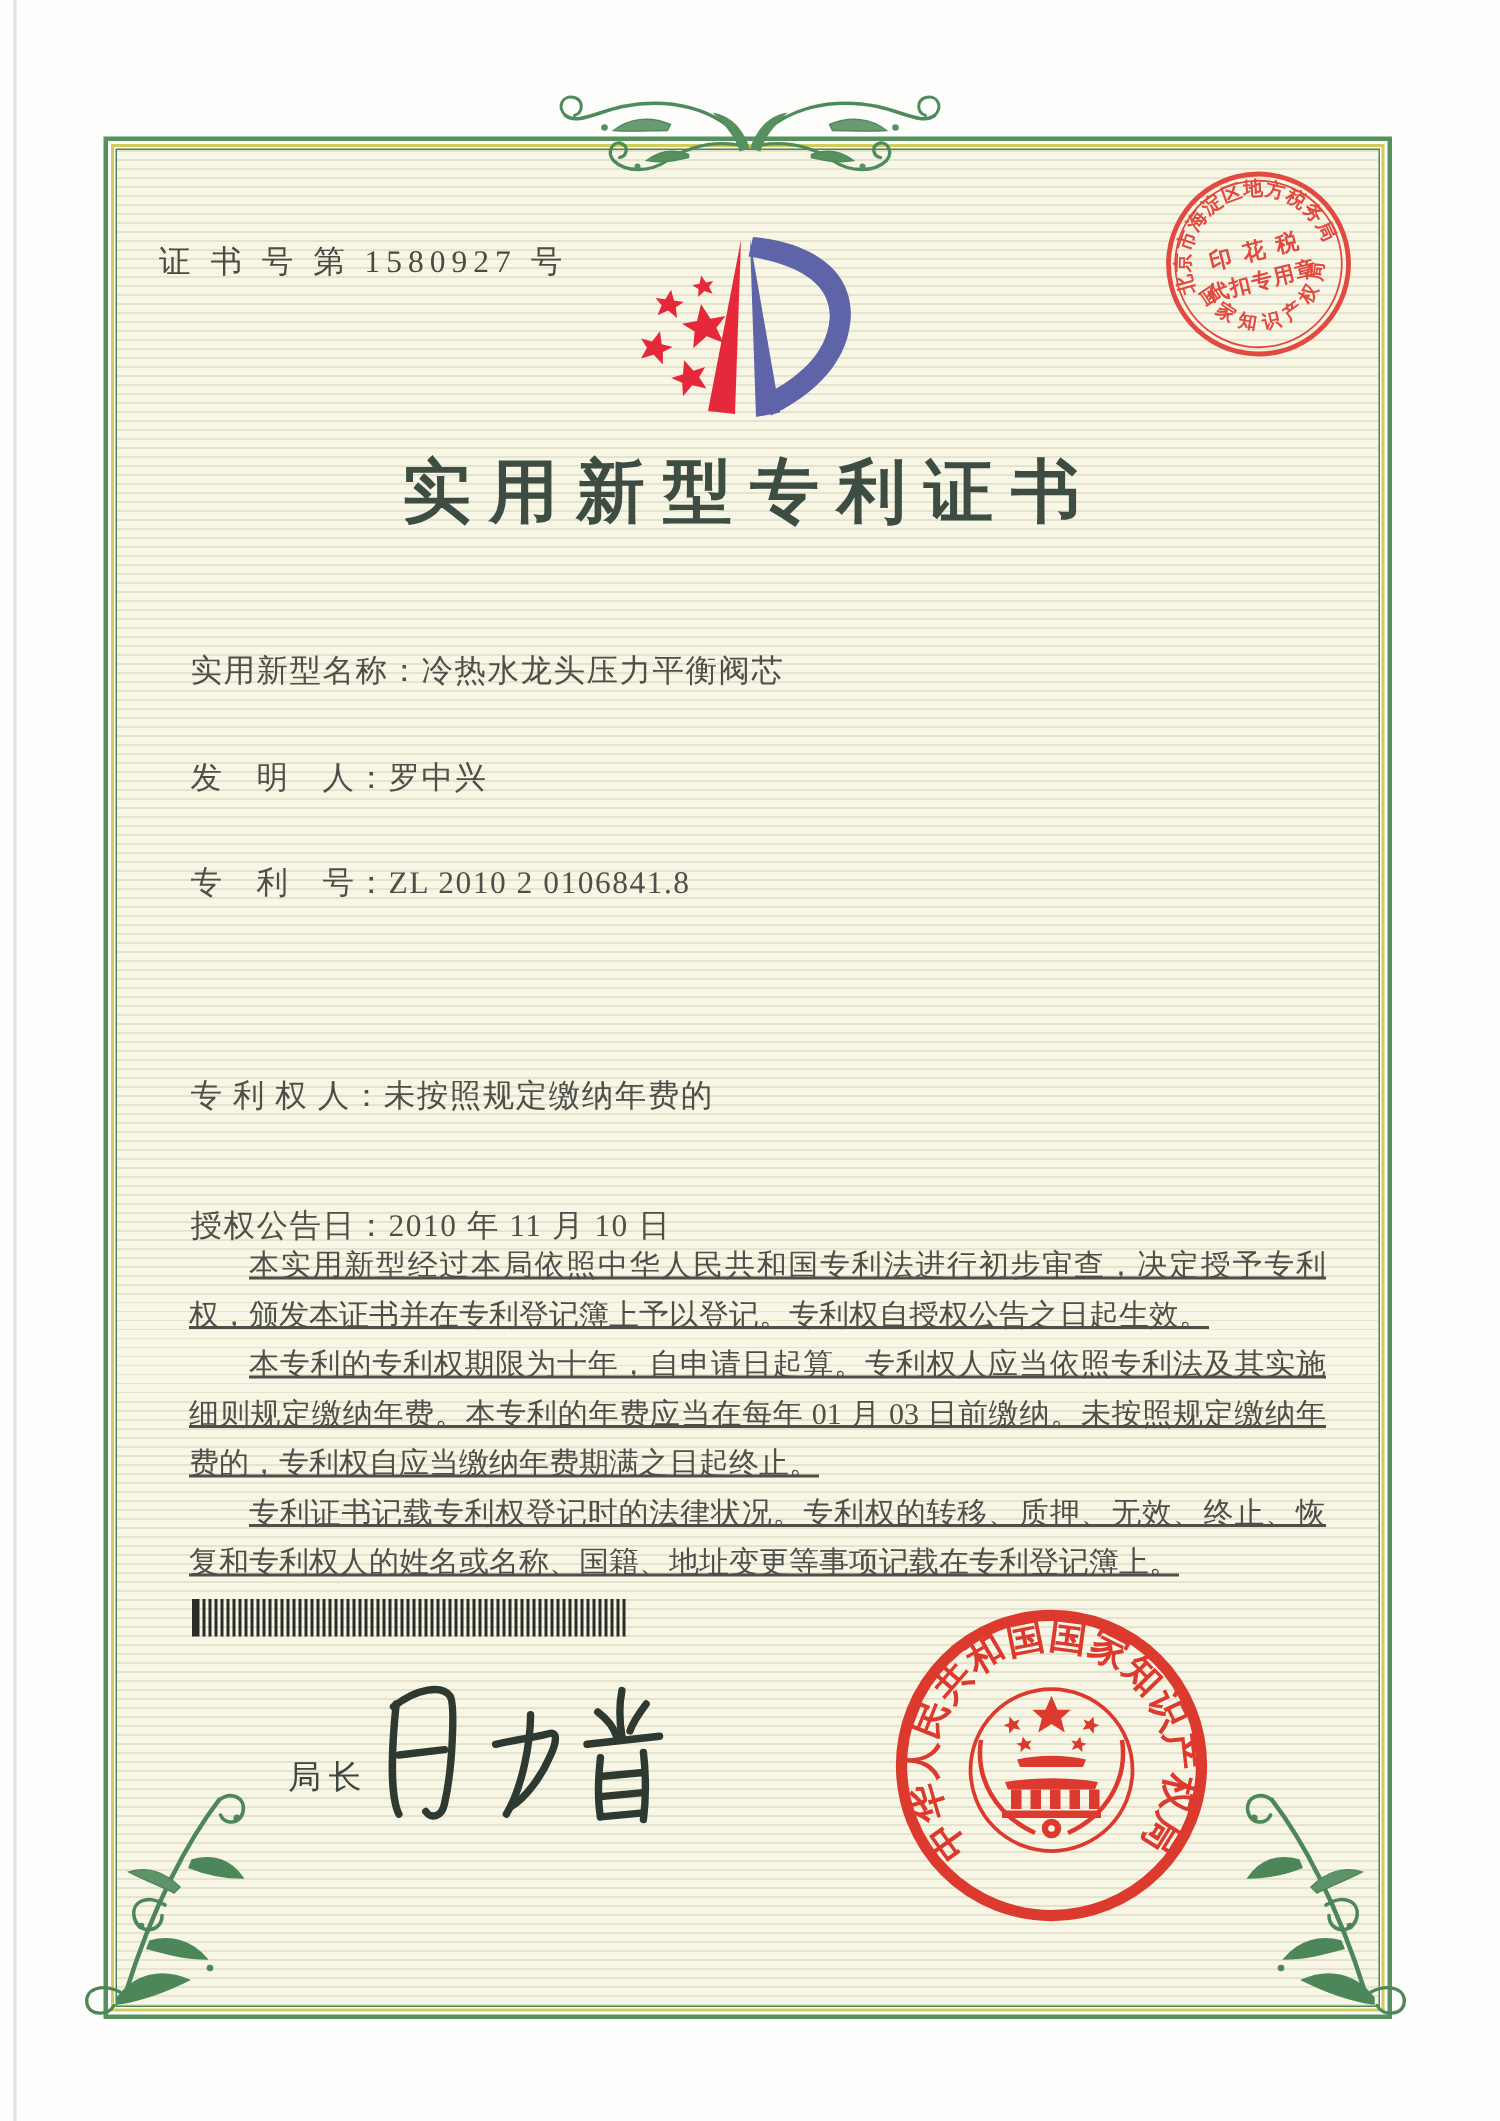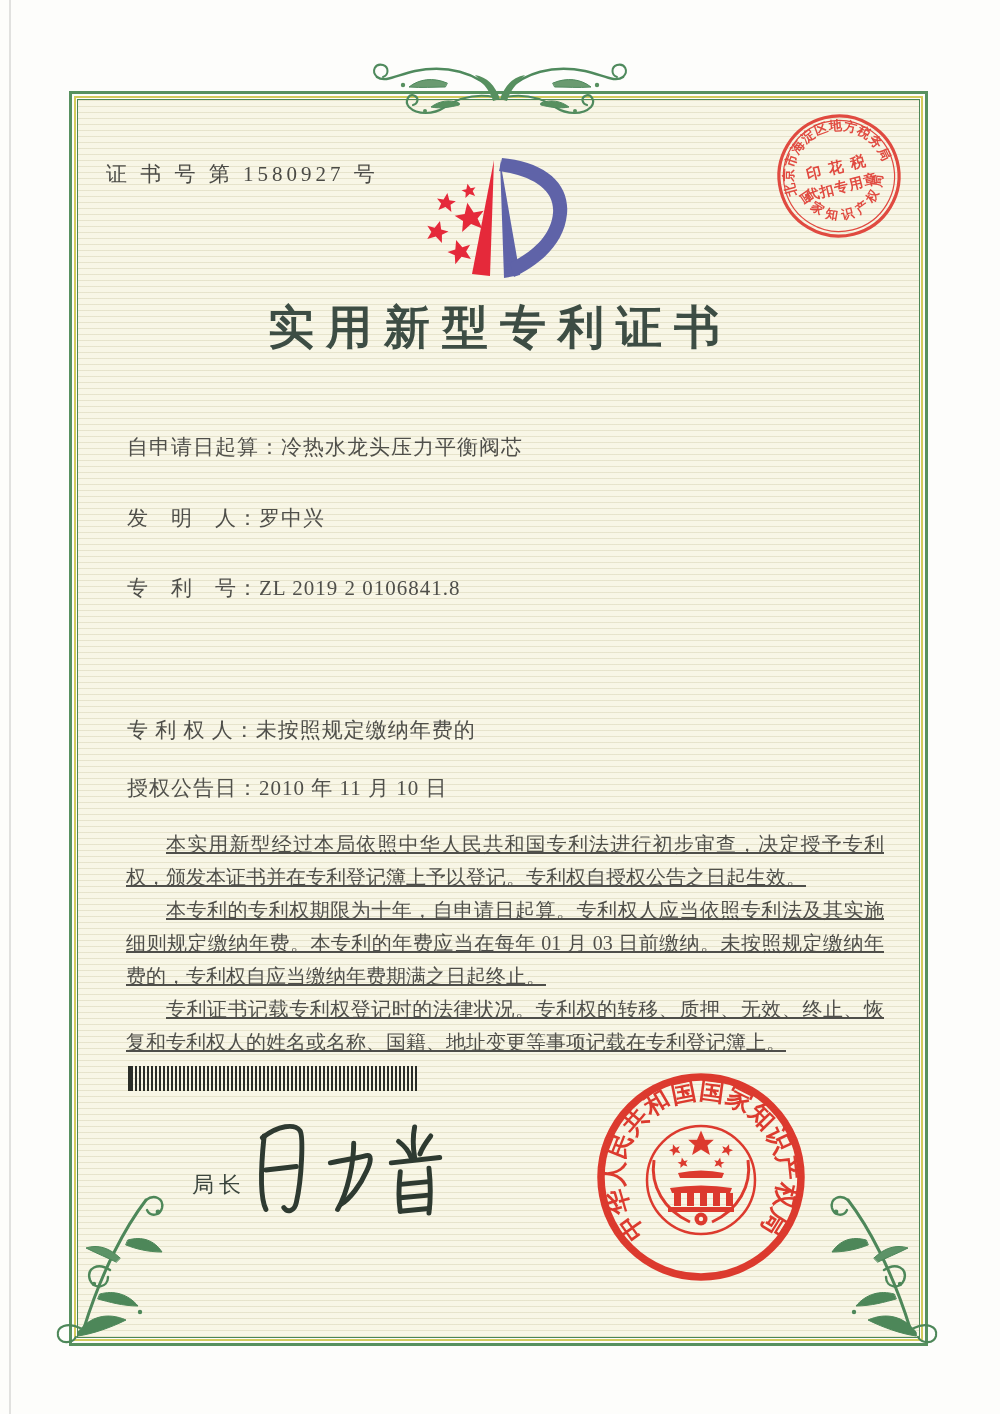--- a/index.html
+++ b/index.html
@@ -119,25 +119,25 @@
       <text font-size="12.5" font-weight="bold" letter-spacing="1">
         <textPath href="#stampBottomArc" startOffset="8" textLength="118">国家知识产权局</textPath>
       </text>
       <text x="75" y="71" text-anchor="middle" font-size="15" font-weight="bold" letter-spacing="2">印 花 税</text>
       <text x="75" y="91" text-anchor="middle" font-size="14" font-weight="bold" letter-spacing="1">代扣专用章</text>
     </g>
   </svg>
 
   <div class="doc-title">实用新型专利证书</div>
 
-  <div class="field" style="top:433px">自申请日起算：冷热水龙头压力平衡阀芯</div>
+  <div class="field" style="top:433px">实用新型名称：冷热水龙头压力平衡阀芯</div>
   <div class="field" style="top:504px">发　明　人：罗中兴</div>
-  <div class="field" style="top:574px">专　利　号：ZL 2019 2 0106841.8</div>
+  <div class="field" style="top:574px">专　利　号：ZL 2010 2 0106841.8</div>
   <div class="field" style="top:716px">专 利 权 人：未按照规定缴纳年费的</div>
-  <div class="field" style="top:774px">授权公告日：2010 年 11 月 10 日</div>
+  <div class="field" style="top:803px">授权公告日：2010 年 11 月 10 日</div>
 
   <div class="paras">
     <p>本实用新型经过本局依照中华人民共和国专利法进行初步审查，决定授予专利权，颁发本证书并在专利登记簿上予以登记。专利权自授权公告之日起生效。</p>
     <p>本专利的专利权期限为十年，自申请日起算。专利权人应当依照专利法及其实施细则规定缴纳年费。本专利的年费应当在每年 01 月 03 日前缴纳。未按照规定缴纳年费的，专利权自应当缴纳年费期满之日起终止。</p>
     <p>专利证书记载专利权登记时的法律状况。专利权的转移、质押、无效、终止、恢复和专利权人的姓名或名称、国籍、地址变更等事项记载在专利登记簿上。</p>
   </div>
 
   <div class="barcode"><span style="width: 5px; background: rgb(42, 45, 40);"></span><span style="width: 2px;"></span><span style="width: 2px; background: rgb(42, 45, 40);"></span><span style="width: 2px;"></span><span style="width: 2px; background: rgb(42, 45, 40);"></span><span style="width: 2px;"></span><span style="width: 2px; background: rgb(42, 45, 40);"></span><span style="width: 2px;"></span><span style="width: 2px; background: rgb(42, 45, 40);"></span><span style="width: 2px;"></span><span style="width: 2px; background: rgb(42, 45, 40);"></span><span style="width: 2px;"></span><span style="width: 2px; background: rgb(42, 45, 40);"></span><span style="width: 2px;"></span><span style="width: 2px; background: rgb(42, 45, 40);"></span><span style="width: 2px;"></span><span style="width: 2px; background: rgb(42, 45, 40);"></span><span style="width: 2px;"></span><span style="width: 2px; background: rgb(42, 45, 40);"></span><span style="width: 2px;"></span><span style="width: 2px; background: rgb(42, 45, 40);"></span><span style="width: 2px;"></span><span style="width: 2px; background: rgb(42, 45, 40);"></span><span style="width: 2px;"></span><span style="width: 2px; background: rgb(42, 45, 40);"></span><span style="width: 2px;"></span><span style="width: 2px; background: rgb(42, 45, 40);"></span><span style="width: 2px;"></span><span style="width: 2px; background: rgb(42, 45, 40);"></span><span style="width: 2px;"></span><span style="width: 2px; background: rgb(42, 45, 40);"></span><span style="width: 2px;"></span><span style="width: 2px; background: rgb(42, 45, 40);"></span><span style="width: 2px;"></span><span style="width: 2px; background: rgb(42, 45, 40);"></span><span style="width: 2px;"></span><span style="width: 2px; background: rgb(42, 45, 40);"></span><span style="width: 2px;"></span><span style="width: 2px; background: rgb(42, 45, 40);"></span><span style="width: 2px;"></span><span style="width: 2px; background: rgb(42, 45, 40);"></span><span style="width: 2px;"></span><span style="width: 2px; background: rgb(42, 45, 40);"></span><span style="width: 2px;"></span><span style="width: 2px; background: rgb(42, 45, 40);"></span><span style="width: 2px;"></span><span style="width: 2px; background: rgb(42, 45, 40);"></span><span style="width: 2px;"></span><span style="width: 2px; background: rgb(42, 45, 40);"></span><span style="width: 2px;"></span><span style="width: 2px; background: rgb(42, 45, 40);"></span><span style="width: 2px;"></span><span style="width: 2px; background: rgb(42, 45, 40);"></span><span style="width: 2px;"></span><span style="width: 2px; background: rgb(42, 45, 40);"></span><span style="width: 2px;"></span><span style="width: 2px; background: rgb(42, 45, 40);"></span><span style="width: 2px;"></span><span style="width: 2px; background: rgb(42, 45, 40);"></span><span style="width: 2px;"></span><span style="width: 2px; background: rgb(42, 45, 40);"></span><span style="width: 2px;"></span><span style="width: 2px; background: rgb(42, 45, 40);"></span><span style="width: 2px;"></span><span style="width: 2px; background: rgb(42, 45, 40);"></span><span style="width: 2px;"></span><span style="width: 2px; background: rgb(42, 45, 40);"></span><span style="width: 2px;"></span><span style="width: 2px; background: rgb(42, 45, 40);"></span><span style="width: 2px;"></span><span style="width: 2px; background: rgb(42, 45, 40);"></span><span style="width: 2px;"></span><span style="width: 2px; background: rgb(42, 45, 40);"></span><span style="width: 2px;"></span><span style="width: 2px; background: rgb(42, 45, 40);"></span><span style="width: 2px;"></span><span style="width: 2px; background: rgb(42, 45, 40);"></span><span style="width: 2px;"></span><span style="width: 2px; background: rgb(42, 45, 40);"></span><span style="width: 2px;"></span><span style="width: 2px; background: rgb(42, 45, 40);"></span><span style="width: 2px;"></span><span style="width: 2px; background: rgb(42, 45, 40);"></span><span style="width: 2px;"></span><span style="width: 2px; background: rgb(42, 45, 40);"></span><span style="width: 2px;"></span><span style="width: 2px; background: rgb(42, 45, 40);"></span><span style="width: 2px;"></span><span style="width: 2px; background: rgb(42, 45, 40);"></span><span style="width: 2px;"></span><span style="width: 2px; background: rgb(42, 45, 40);"></span><span style="width: 2px;"></span><span style="width: 2px; background: rgb(42, 45, 40);"></span><span style="width: 2px;"></span><span style="width: 2px; background: rgb(42, 45, 40);"></span><span style="width: 2px;"></span><span style="width: 2px; background: rgb(42, 45, 40);"></span><span style="width: 2px;"></span><span style="width: 2px; background: rgb(42, 45, 40);"></span><span style="width: 2px;"></span><span style="width: 2px; background: rgb(42, 45, 40);"></span><span style="width: 2px;"></span><span style="width: 2px; background: rgb(42, 45, 40);"></span><span style="width: 2px;"></span><span style="width: 2px; background: rgb(42, 45, 40);"></span><span style="width: 2px;"></span><span style="width: 2px; background: rgb(42, 45, 40);"></span><span style="width: 2px;"></span><span style="width: 2px; background: rgb(42, 45, 40);"></span><span style="width: 2px;"></span><span style="width: 2px; background: rgb(42, 45, 40);"></span><span style="width: 2px;"></span><span style="width: 2px; background: rgb(42, 45, 40);"></span><span style="width: 2px;"></span><span style="width: 2px; background: rgb(42, 45, 40);"></span><span style="width: 2px;"></span><span style="width: 2px; background: rgb(42, 45, 40);"></span><span style="width: 2px;"></span><span style="width: 2px; background: rgb(42, 45, 40);"></span><span style="width: 2px;"></span><span style="width: 2px; background: rgb(42, 45, 40);"></span><span style="width: 2px;"></span><span style="width: 2px; background: rgb(42, 45, 40);"></span><span style="width: 2px;"></span><span style="width: 2px; background: rgb(42, 45, 40);"></span><span style="width: 2px;"></span><span style="width: 2px; background: rgb(42, 45, 40);"></span><span style="width: 2px;"></span><span style="width: 2px; background: rgb(42, 45, 40);"></span><span style="width: 2px;"></span><span style="width: 2px; background: rgb(42, 45, 40);"></span><span style="width: 2px;"></span><span style="width: 2px; background: rgb(42, 45, 40);"></span><span style="width: 2px;"></span><span style="width: 2px; background: rgb(42, 45, 40);"></span><span style="width: 2px;"></span><span style="width: 2px; background: rgb(42, 45, 40);"></span><span style="width: 2px;"></span><span style="width: 2px; background: rgb(42, 45, 40);"></span><span style="width: 2px;"></span><span style="width: 2px; background: rgb(42, 45, 40);"></span><span style="width: 2px;"></span><span style="width: 2px; background: rgb(42, 45, 40);"></span><span style="width: 2px;"></span></div>
 
   <div class="sig-title">局长</div>

